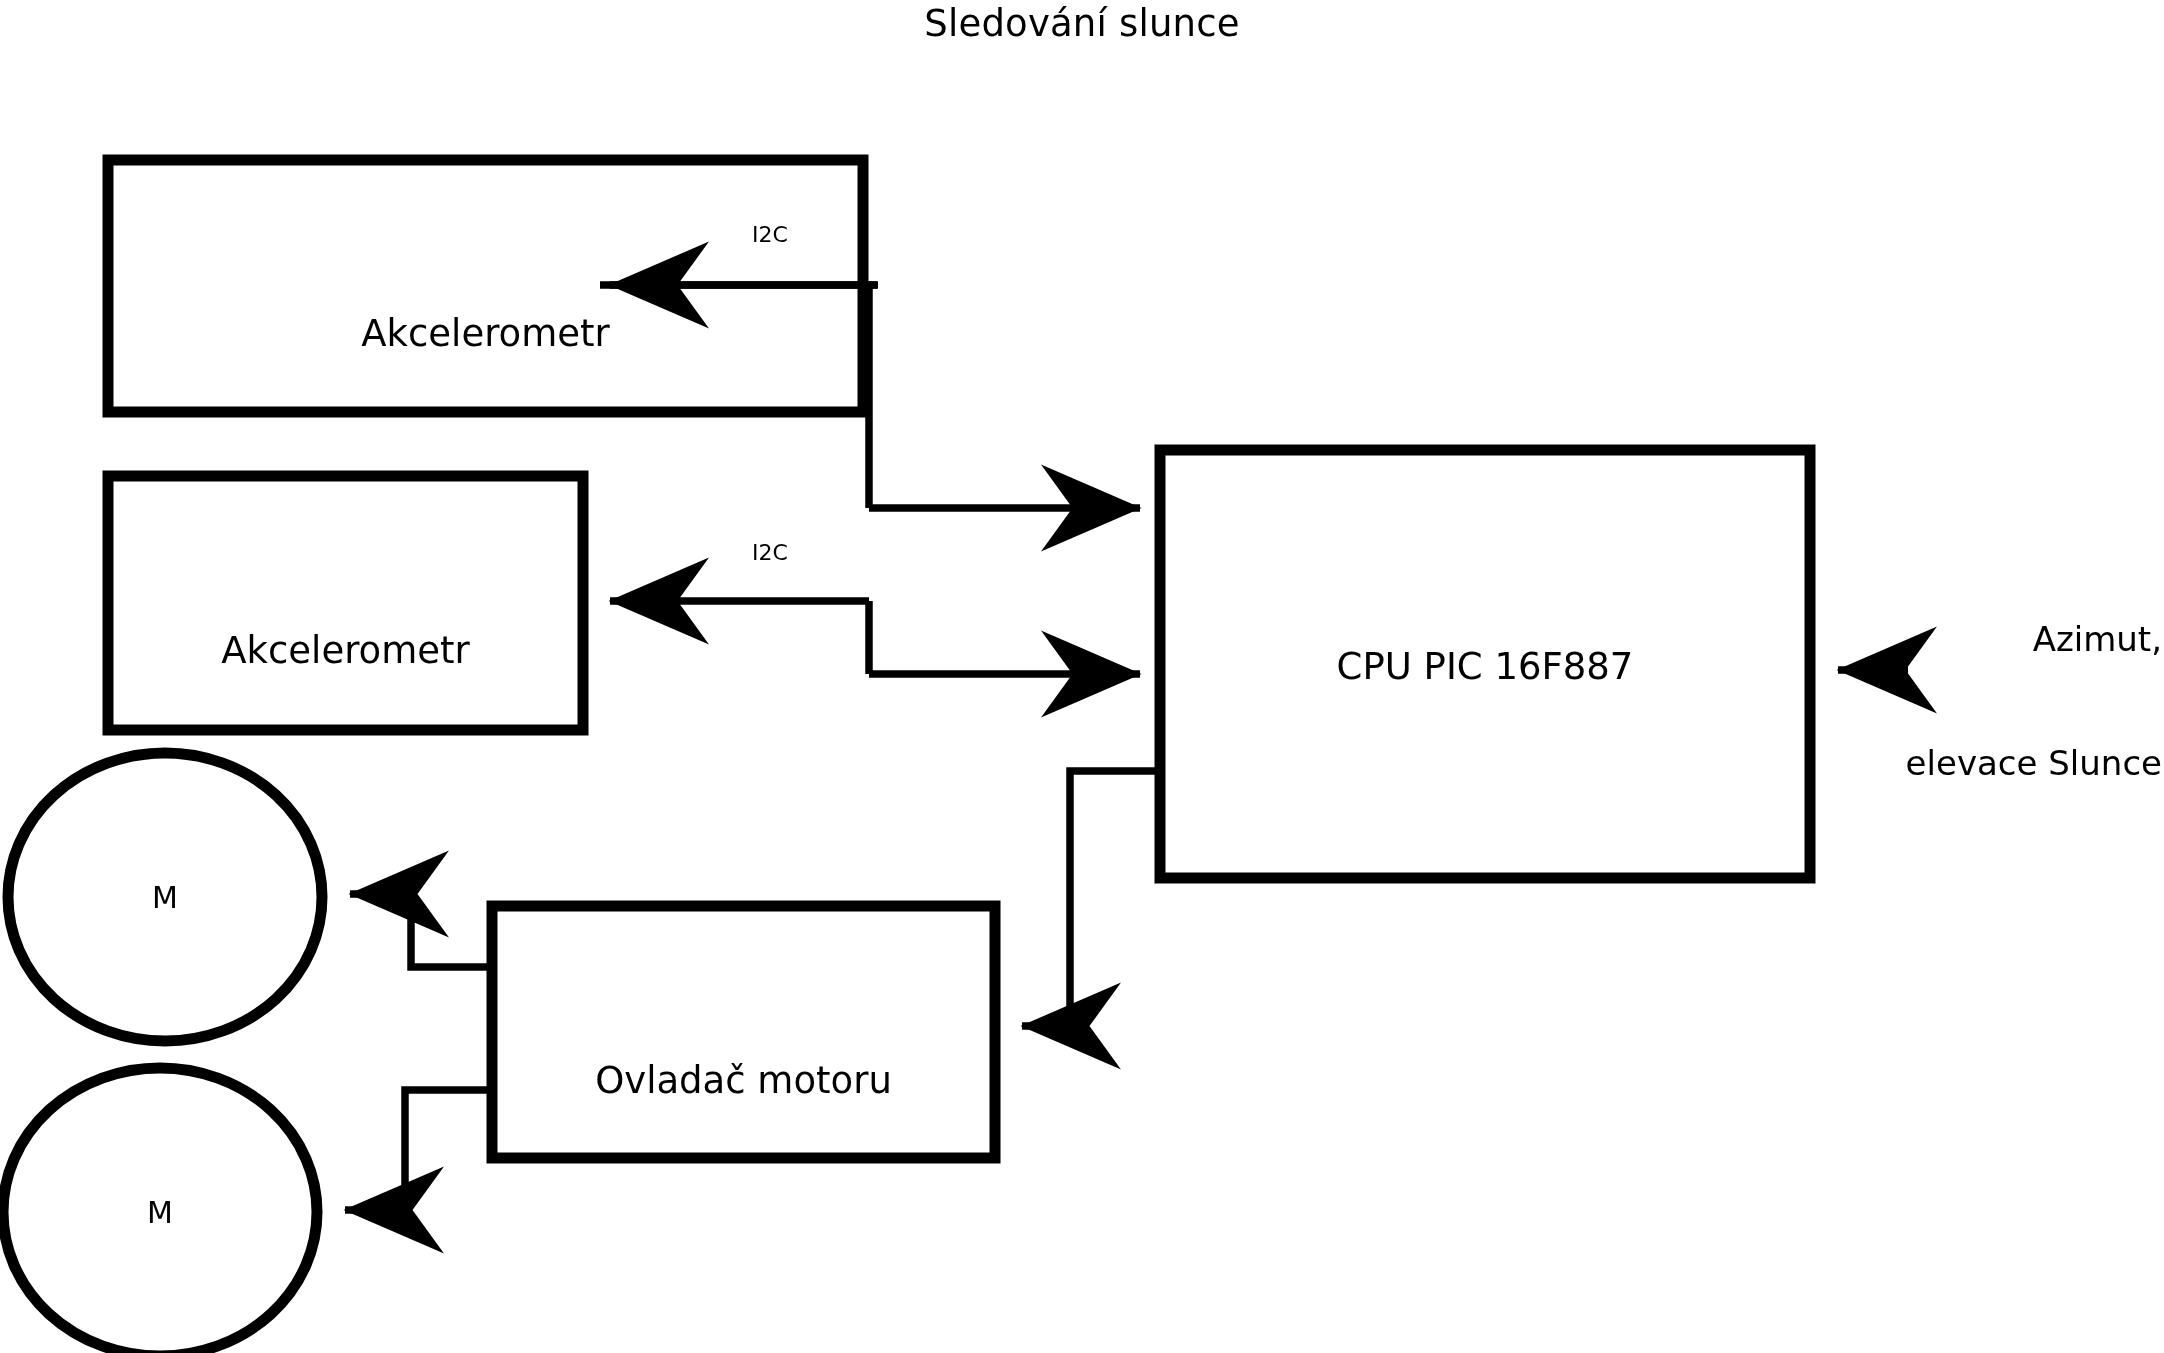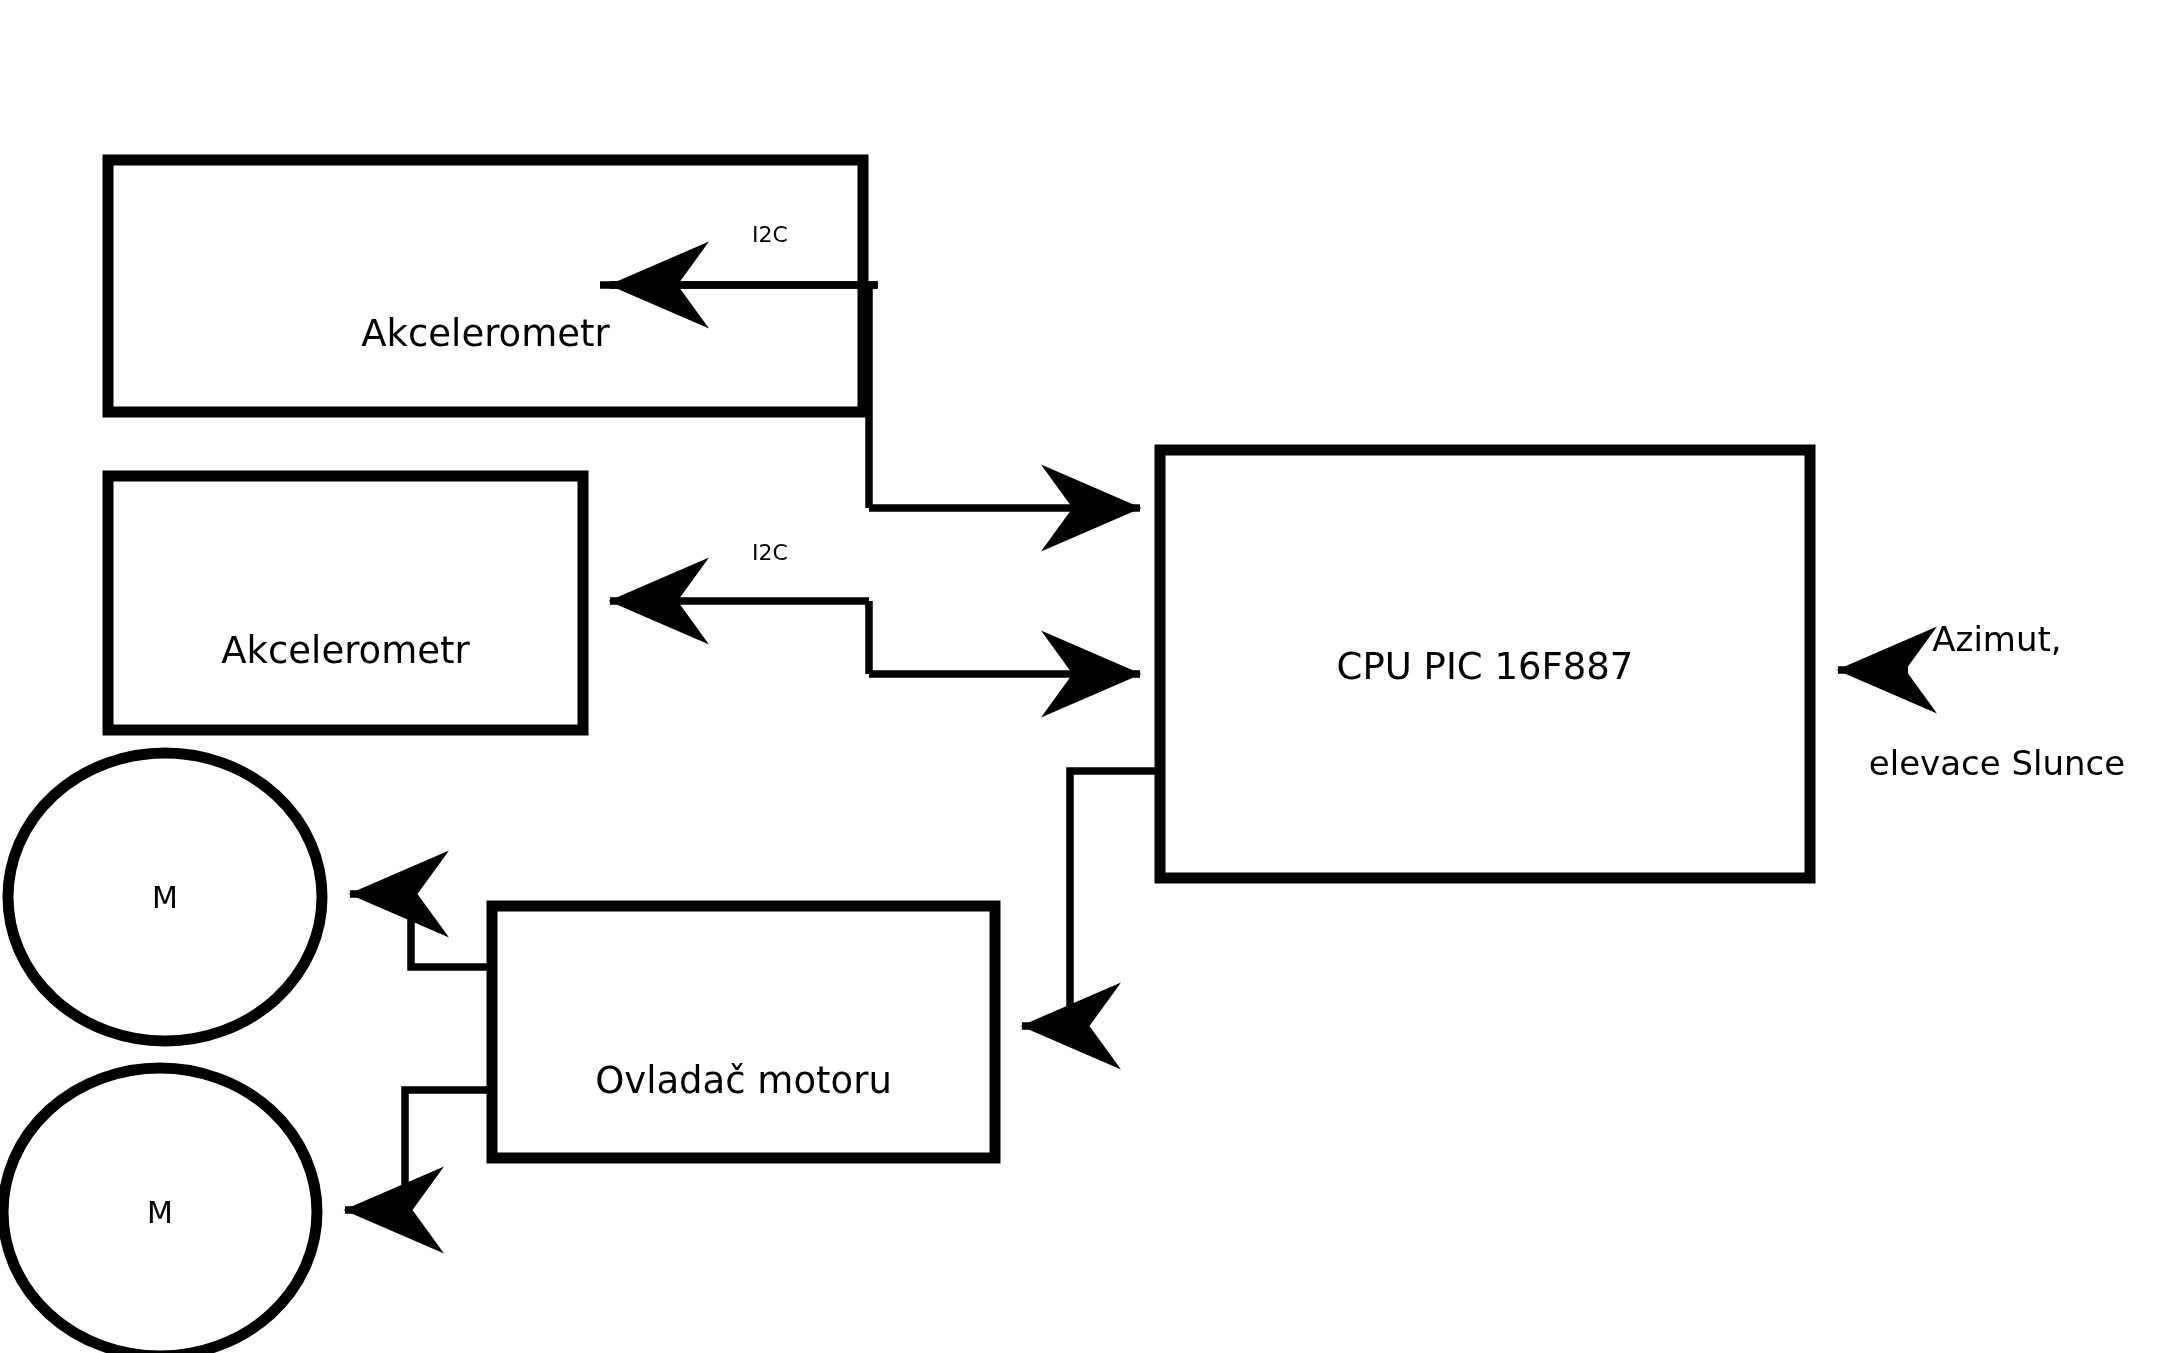--- a/index.html
+++ b/index.html
@@ -50,34 +50,35 @@
     text-align: center;
     font-size: 37px;
     letter-spacing: 0.2px;
     color: #000000;
   }
 
   .box-label     { font-size: 37px; margin-top: 47px; }
   .cpu-label     { font-size: 37px; }
   .motor-label   { font-size: 30px; }
   .edge-label    { font-size: 22px; }
-  .io-label      { font-size: 34px; line-height: 1.22; text-align: center; }
+  .io-label      { font-size: 34px; line-height: 1.22; text-align: right; }
 
   
   .hit {
     position: absolute;
     background: transparent;
   }
   .hit.ellipse { border-radius: 50%; }
 </style>
 </head>
 <body>
 
 <div id="diagram-root">
 
+  <div class="diagram-title">Sledování slunce</div>
 
   <svg class="layer" viewBox="0 0 2164 1353">
     <defs>
 
       <marker id="arrowConcave" markerWidth="14" markerHeight="12" refX="13.2" refY="6" orient="auto" markerUnits="strokeWidth">
         <path d="M 13.4 6 L 0 0.2 L 4.2 6 L 0 11.8 Z" fill="#000000"></path>
       </marker>
     </defs>
 
     <g stroke="#000000" fill="none" stroke-width="7.5" stroke-linecap="butt" stroke-linejoin="miter">

